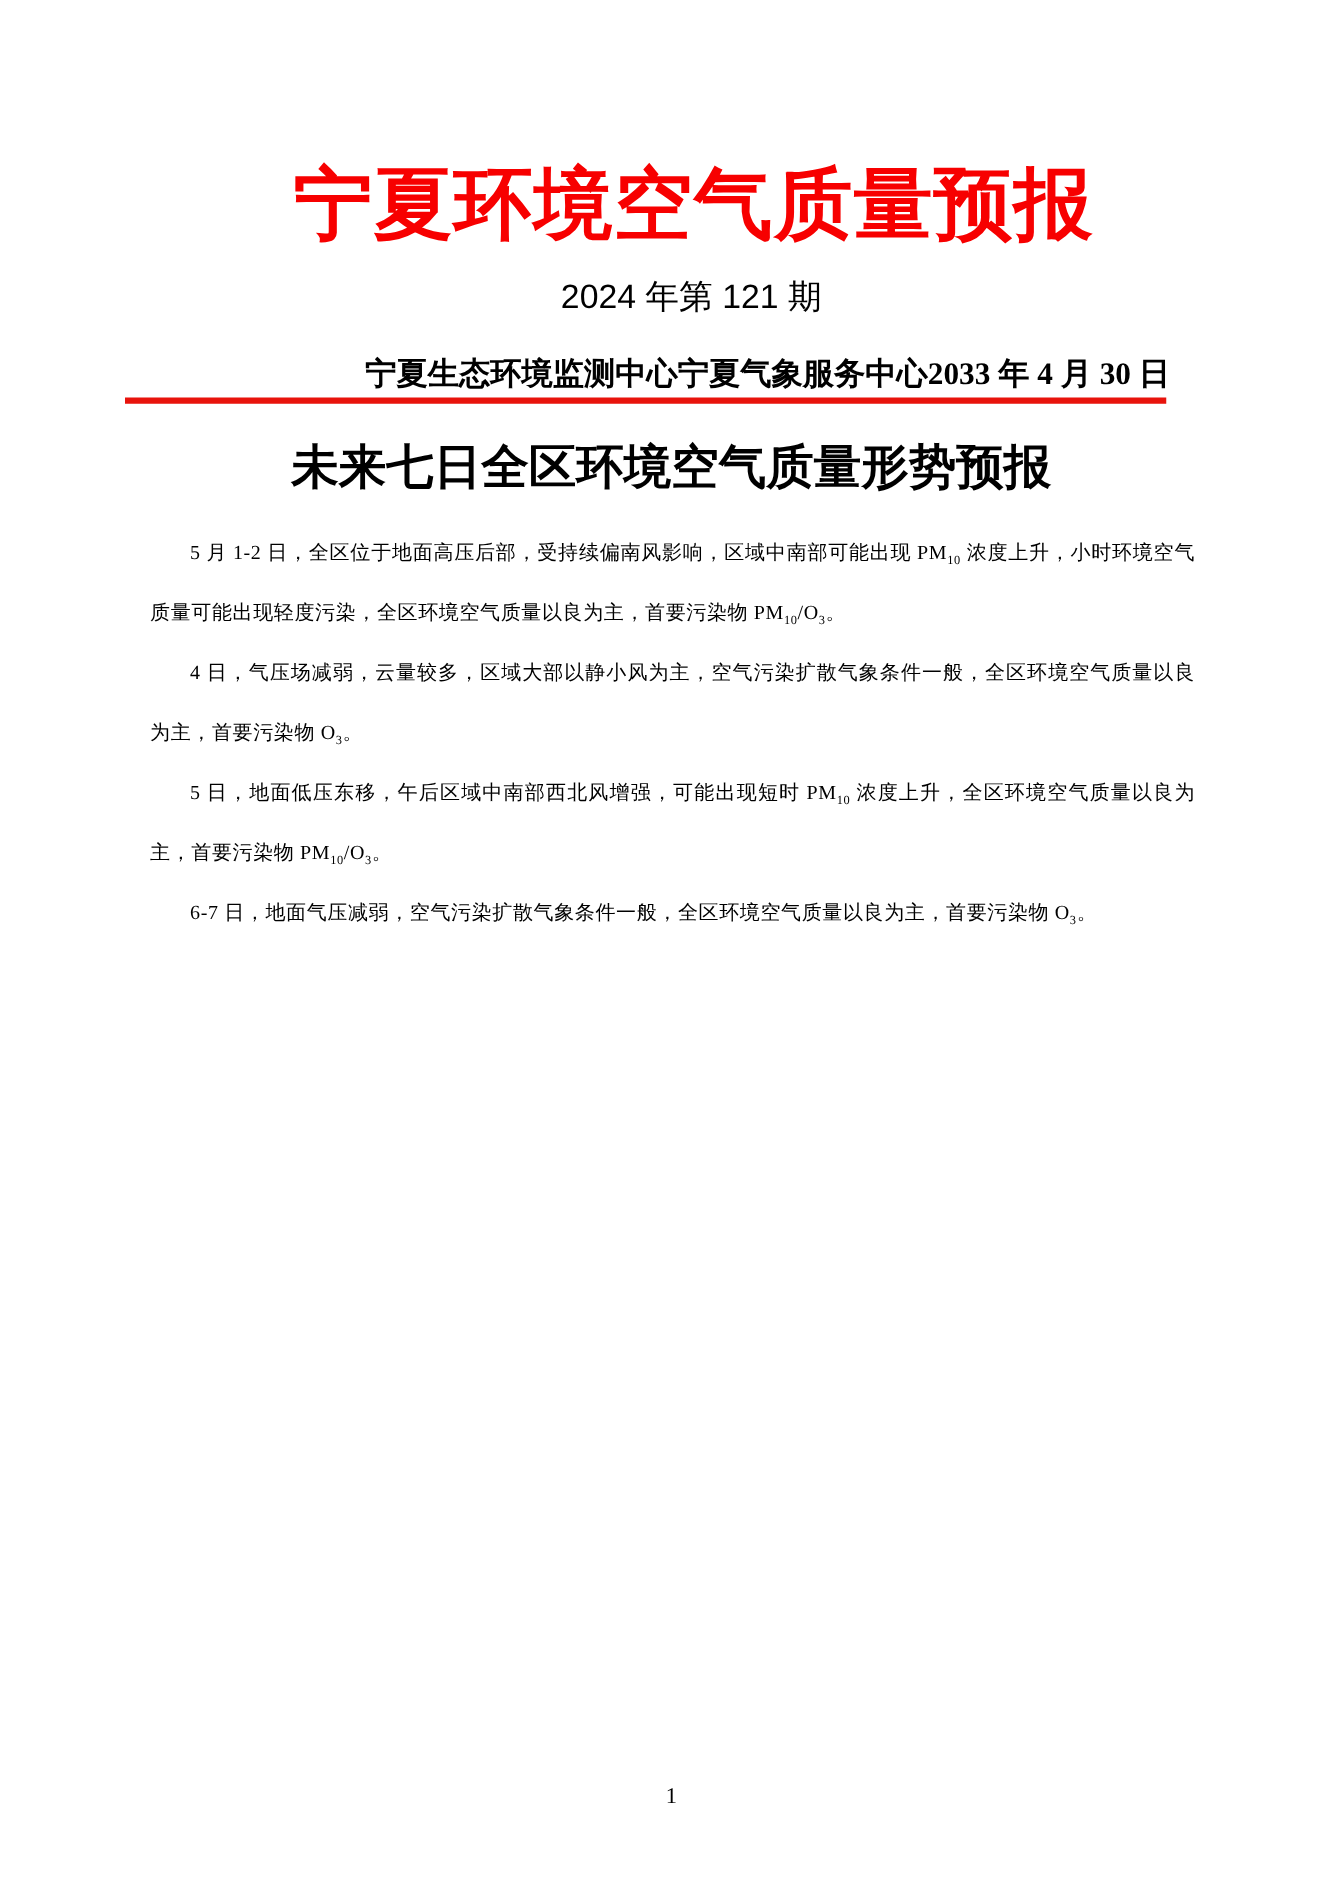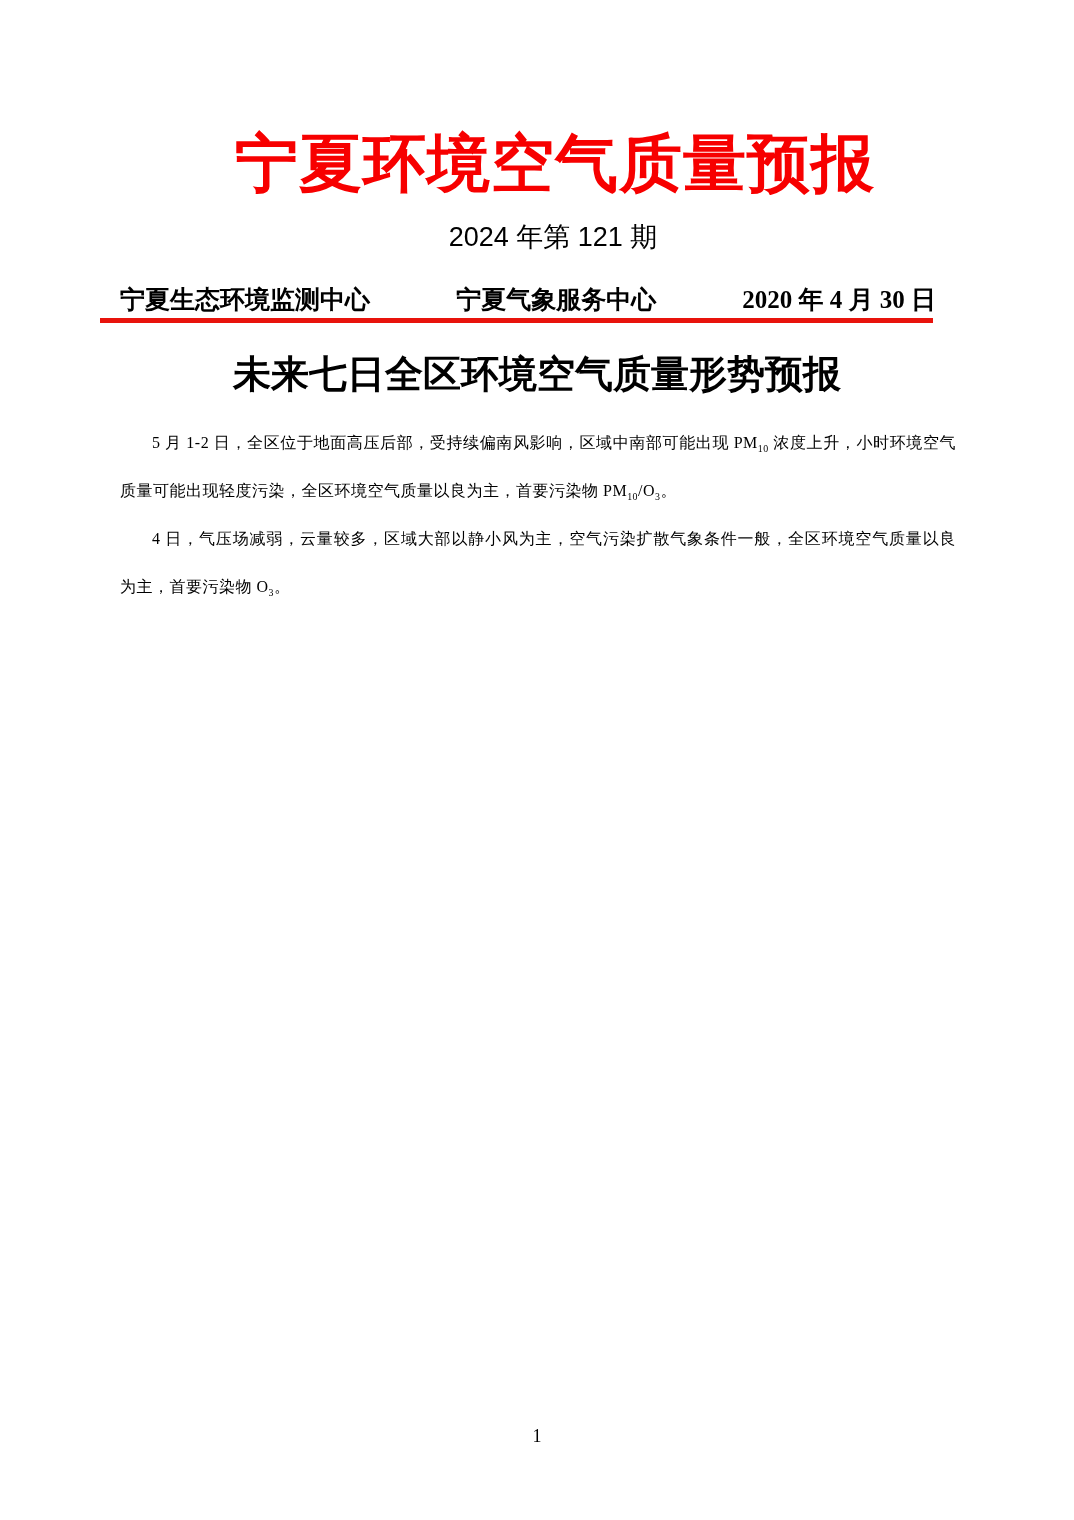--- a/index.html
+++ b/index.html
@@ -33,21 +33,21 @@
     font-size: 27px;
     line-height: 34px;
     font-weight: normal;
     font-family: "Liberation Sans", "DejaVu Sans", sans-serif;
     padding-left: 32px;
   }
   .issuer-row {
     margin: 30px 0 0 120px;
     width: 816px;
     display: flex;
-    justify-content: space-between;
+    justify-content: flex-end;
     align-items: baseline;
     font-size: 25px;
     line-height: 32px;
     font-weight: bold;
   }
   .red-rule {
     margin: 2px 0 0 100px;
     width: 833px;
     height: 5px;
   }
@@ -89,27 +89,29 @@
 
 <div class="page">
 
   <div class="doc-title" style="color: rgb(247, 0, 0); margin-left: 36px;">宁夏环境空气质量预报</div>
 
   <div class="issue-line">2024 年第 121 期</div>
 
   <div class="issuer-row">
     <span>宁夏生态环境监测中心</span>
     <span>宁夏气象服务中心</span>
-    <span>2020 年 4 月 30 日</span>
+    <span>2033 年 4 月 30 日</span>
   </div>
 
   <div class="red-rule" style="background: rgb(232, 19, 12);"></div>
 
   <div class="section-heading">未来七日全区环境空气质量形势预报</div>
 
   <div class="body-text">
     <p>5 月 1-2 日，全区位于地面高压后部，受持续偏南风影响，区域中南部可能出现 PM<sub>10</sub> 浓度上升，小时环境空气质量可能出现轻度污染，全区环境空气质量以良为主，首要污染物 PM<sub>10</sub>/O<sub>3</sub>。</p>
     <p>4 日，气压场减弱，云量较多，区域大部以静小风为主，空气污染扩散气象条件一般，全区环境空气质量以良为主，首要污染物 O<sub>3</sub>。</p>
+    <p>5 日，地面低压东移，午后区域中南部西北风增强，可能出现短时 PM<sub>10</sub> 浓度上升，全区环境空气质量以良为主，首要污染物 PM<sub>10</sub>/O<sub>3</sub>。</p>
+    <p>6-7 日，地面气压减弱，空气污染扩散气象条件一般，全区环境空气质量以良为主，首要污染物 O<sub>3</sub>。</p>
   </div>
 
   <div class="page-number">1</div>
 
 </div>
 
 </body></html>

